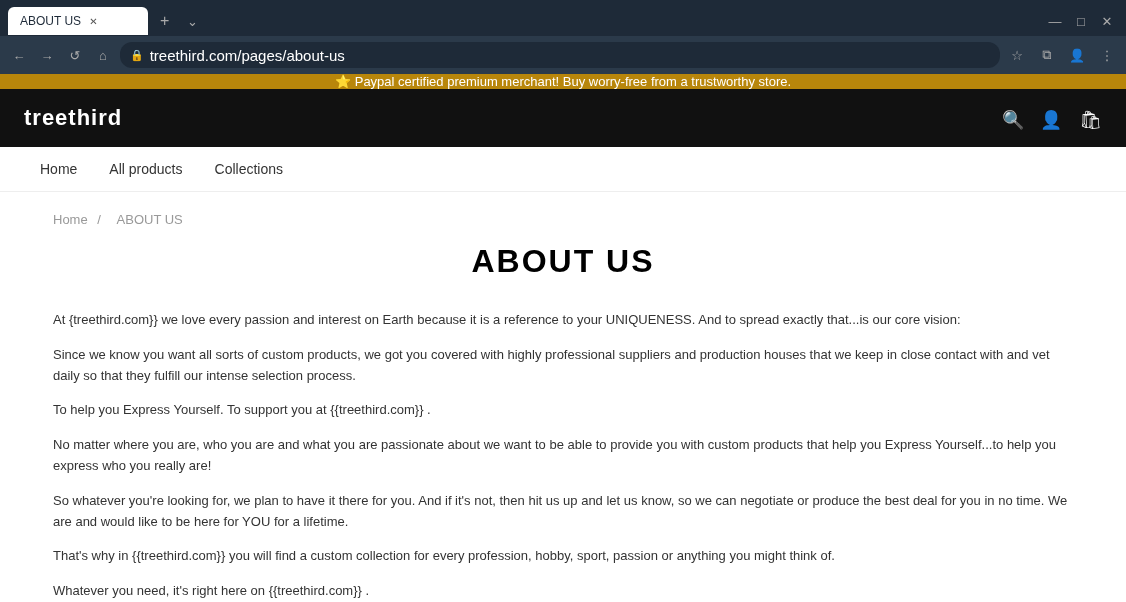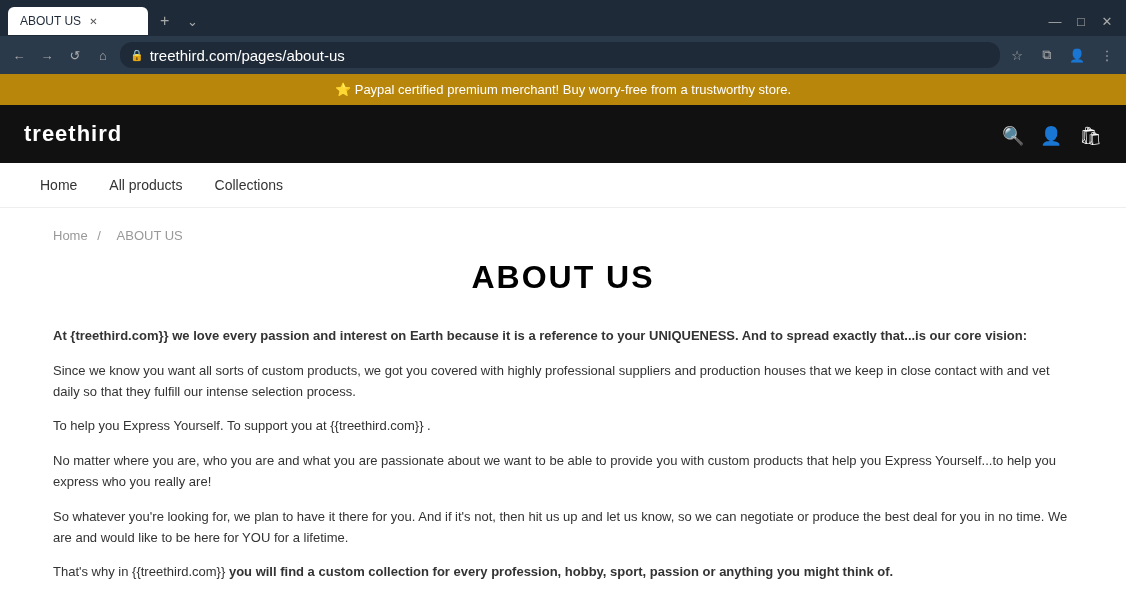--- a/index.html
+++ b/index.html
@@ -81,21 +81,20 @@
     }
     .browser-icons {
       display: flex; gap: 8px; align-items: center;
     }
 
     
     .promo-banner {
       background: #b8860b;
       color: #fff;
       text-align: center;
-      padding: 8px;
       font-size: 13px;
     }
     .site-header {
       background: #111;
       color: #fff;
       display: flex;
       align-items: flex-end;
       padding: 16px 24px;
     }
     .site-logo {
@@ -147,21 +146,21 @@
       margin-bottom: 30px;
       letter-spacing: 2px;
     }
     .about-text p {
       font-size: 13px;
       color: #333;
       margin-bottom: 14px;
       line-height: 1.6;
     }
     .about-text p strong {
-      font-weight: bold;
+      font-weight: normal;
     }
   </style>
 </head>
 <body>
 
 <div class="browser-chrome">
   <div class="tab-bar">
     <div class="tab">
       <span>ABOUT US</span>
       <span class="tab-close">✕</span>

